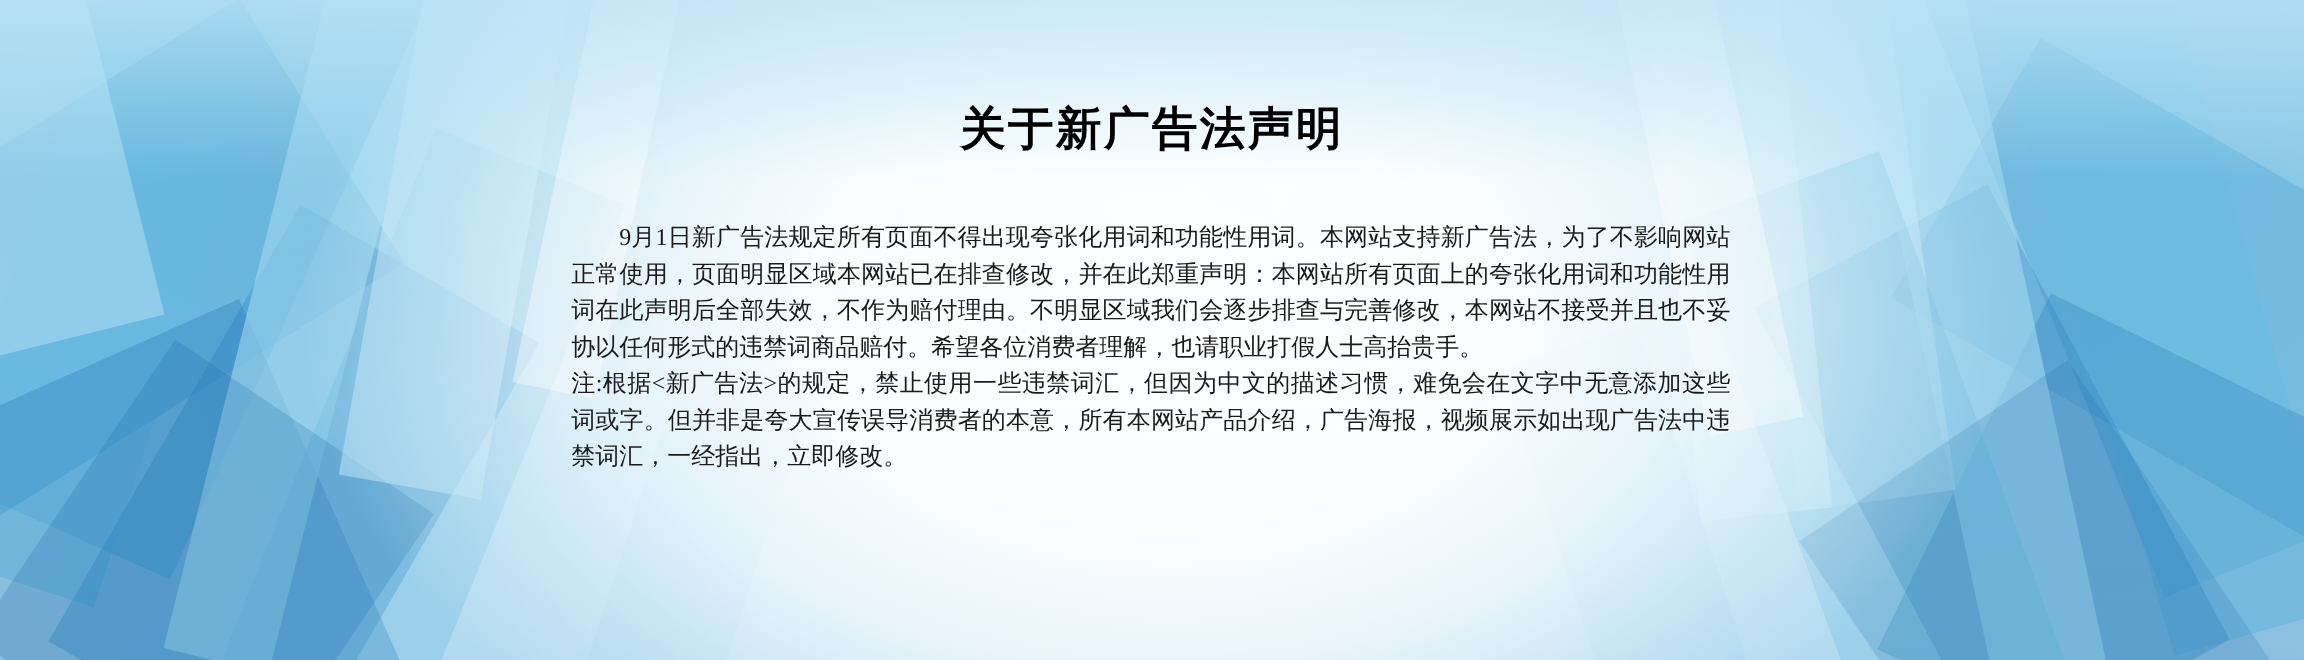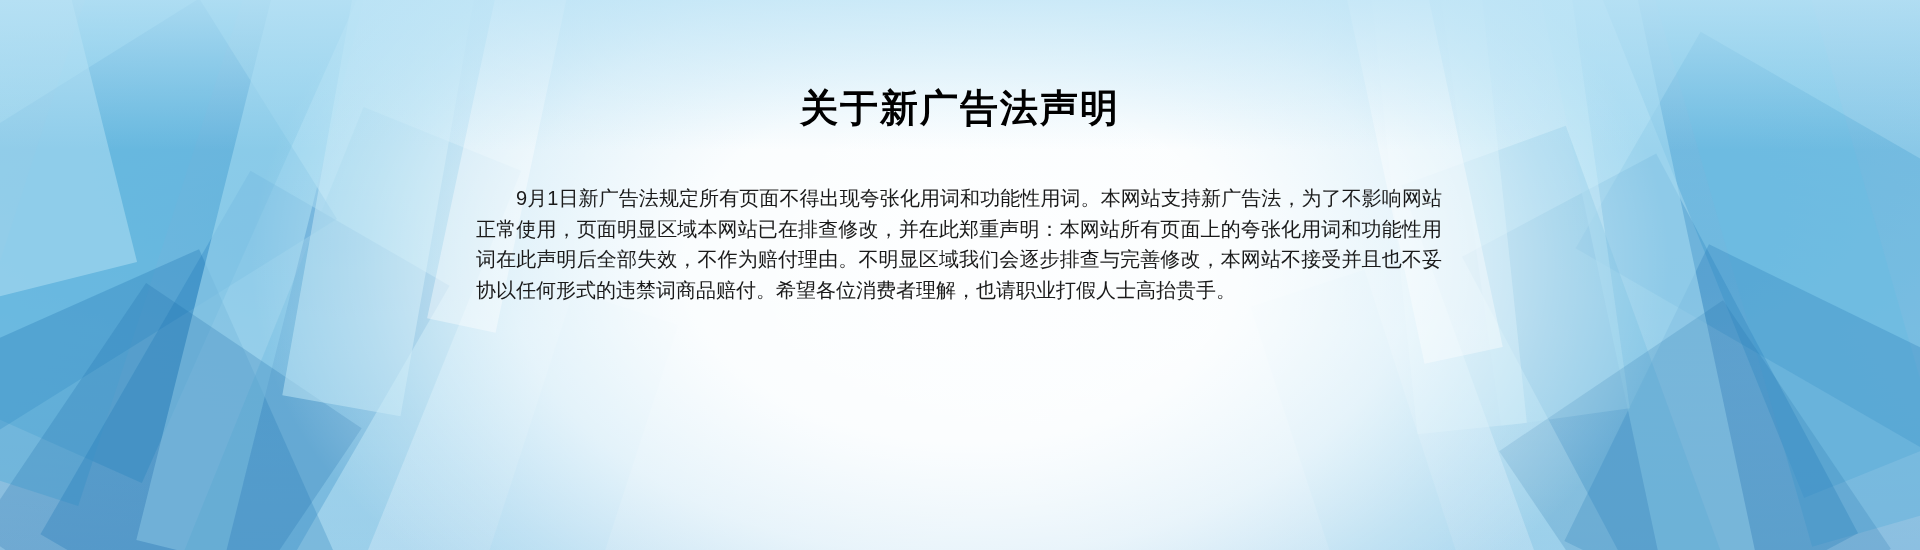--- a/index.html
+++ b/index.html
@@ -5,21 +5,21 @@
   html, body {
     margin: 0;
     padding: 0;
     background: #ffffff;
   }
   #stage {
     position: relative;
     width: 1920px;
     height: 550px;
     overflow: hidden;
-    font-family: Liberation Sans, sans-serif;
+    font-family: Liberation Serif, serif;
     background: #5eead4;
   }
 
   
   .bg-base {
     position: absolute;
     inset: 0;
     background:
       linear-gradient(180deg, #b9e2f5 0%, #cfeaf8 35%, #dff2fb 60%, #bedff2 100%);
   }
@@ -152,16 +152,17 @@
   <div class="shard m4"></div>
 
   <div class="bg-fade"></div>
   <div class="bg-topglow"></div>
 
   <div class="content">
     <div class="page-title">关于新广告法声明</div>
 
     <div class="body-block">
       <p class="para indent">9月1日新广告法规定所有页面不得出现夸张化用词和功能性用词。本网站支持新广告法，为了不影响网站正常使用，页面明显区域本网站已在排查修改，并在此郑重声明：本网站所有页面上的夸张化用词和功能性用词在此声明后全部失效，不作为赔付理由。不明显区域我们会逐步排查与完善修改，本网站不接受并且也不妥协以任何形式的违禁词商品赔付。希望各位消费者理解，也请职业打假人士高抬贵手。</p>
+      <p class="para">注:根据&lt;新广告法&gt;的规定，禁止使用一些违禁词汇，但因为中文的描述习惯，难免会在文字中无意添加这些词或字。但并非是夸大宣传误导消费者的本意，所有本网站产品介绍，广告海报，视频展示如出现广告法中违禁词汇，一经指出，立即修改。</p>
     </div>
   </div>
 
 </div>
 
 </body></html>

